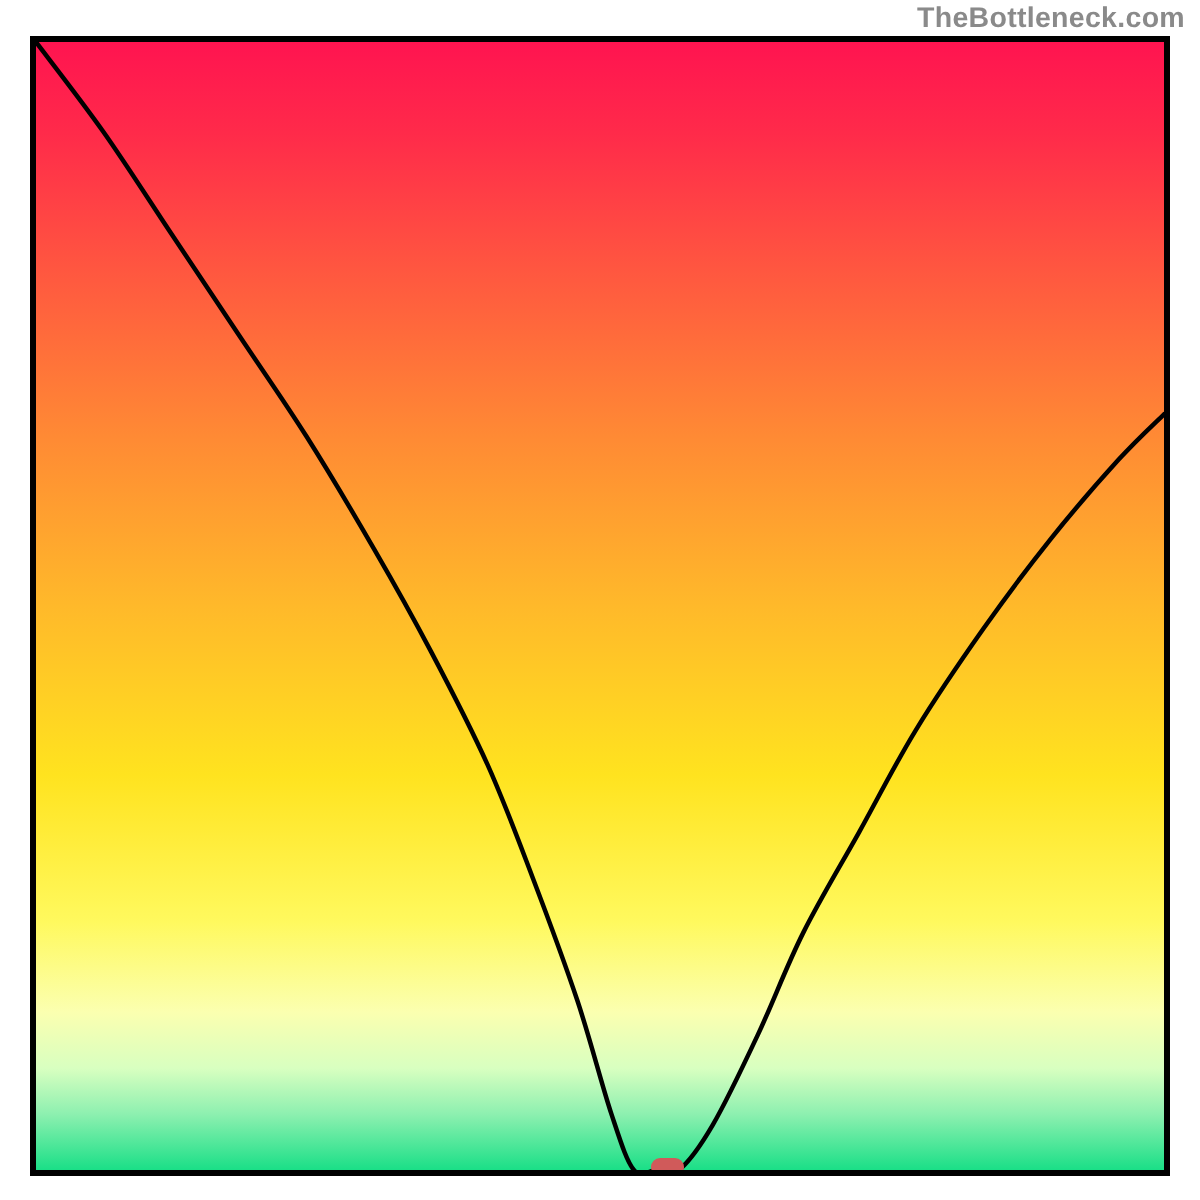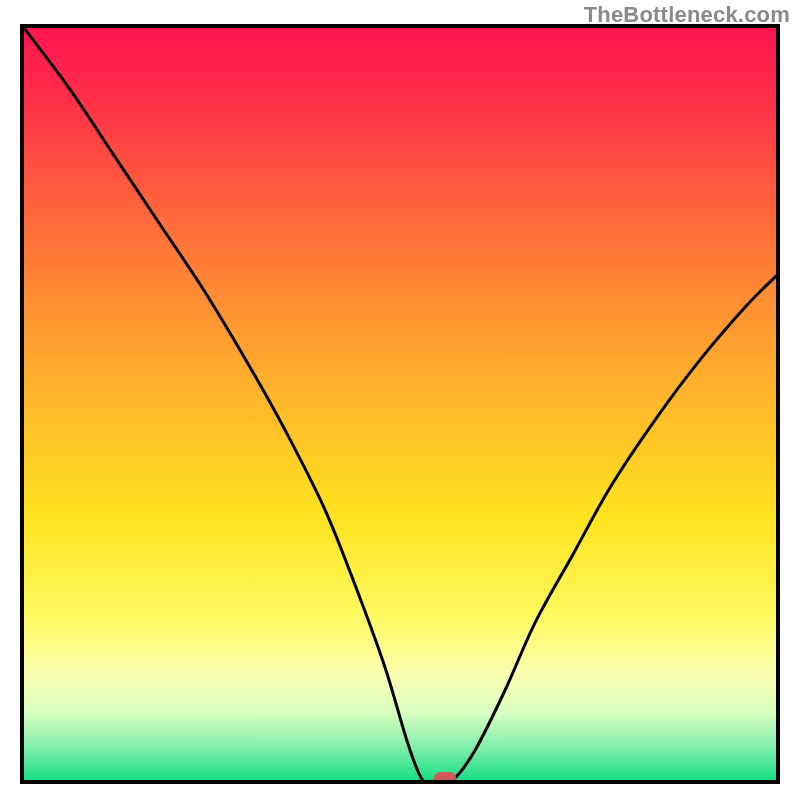--- a/index.html
+++ b/index.html
@@ -13,21 +13,21 @@
   }
   .chart-container {
     position: relative;
     width: 800px;
     height: 800px;
   }
   .watermark {
     position: absolute;
     top: 2px;
     right: 10px;
-    font-size: 22px;
+    font-size: 19px;
     font-weight: 600;
     color: #8a8a8a;
     letter-spacing: 0.2px;
     z-index: 10;
   }
   .plot-area {
     position: absolute;
     left: 20px;
     top: 24px;
     width: 760px;

